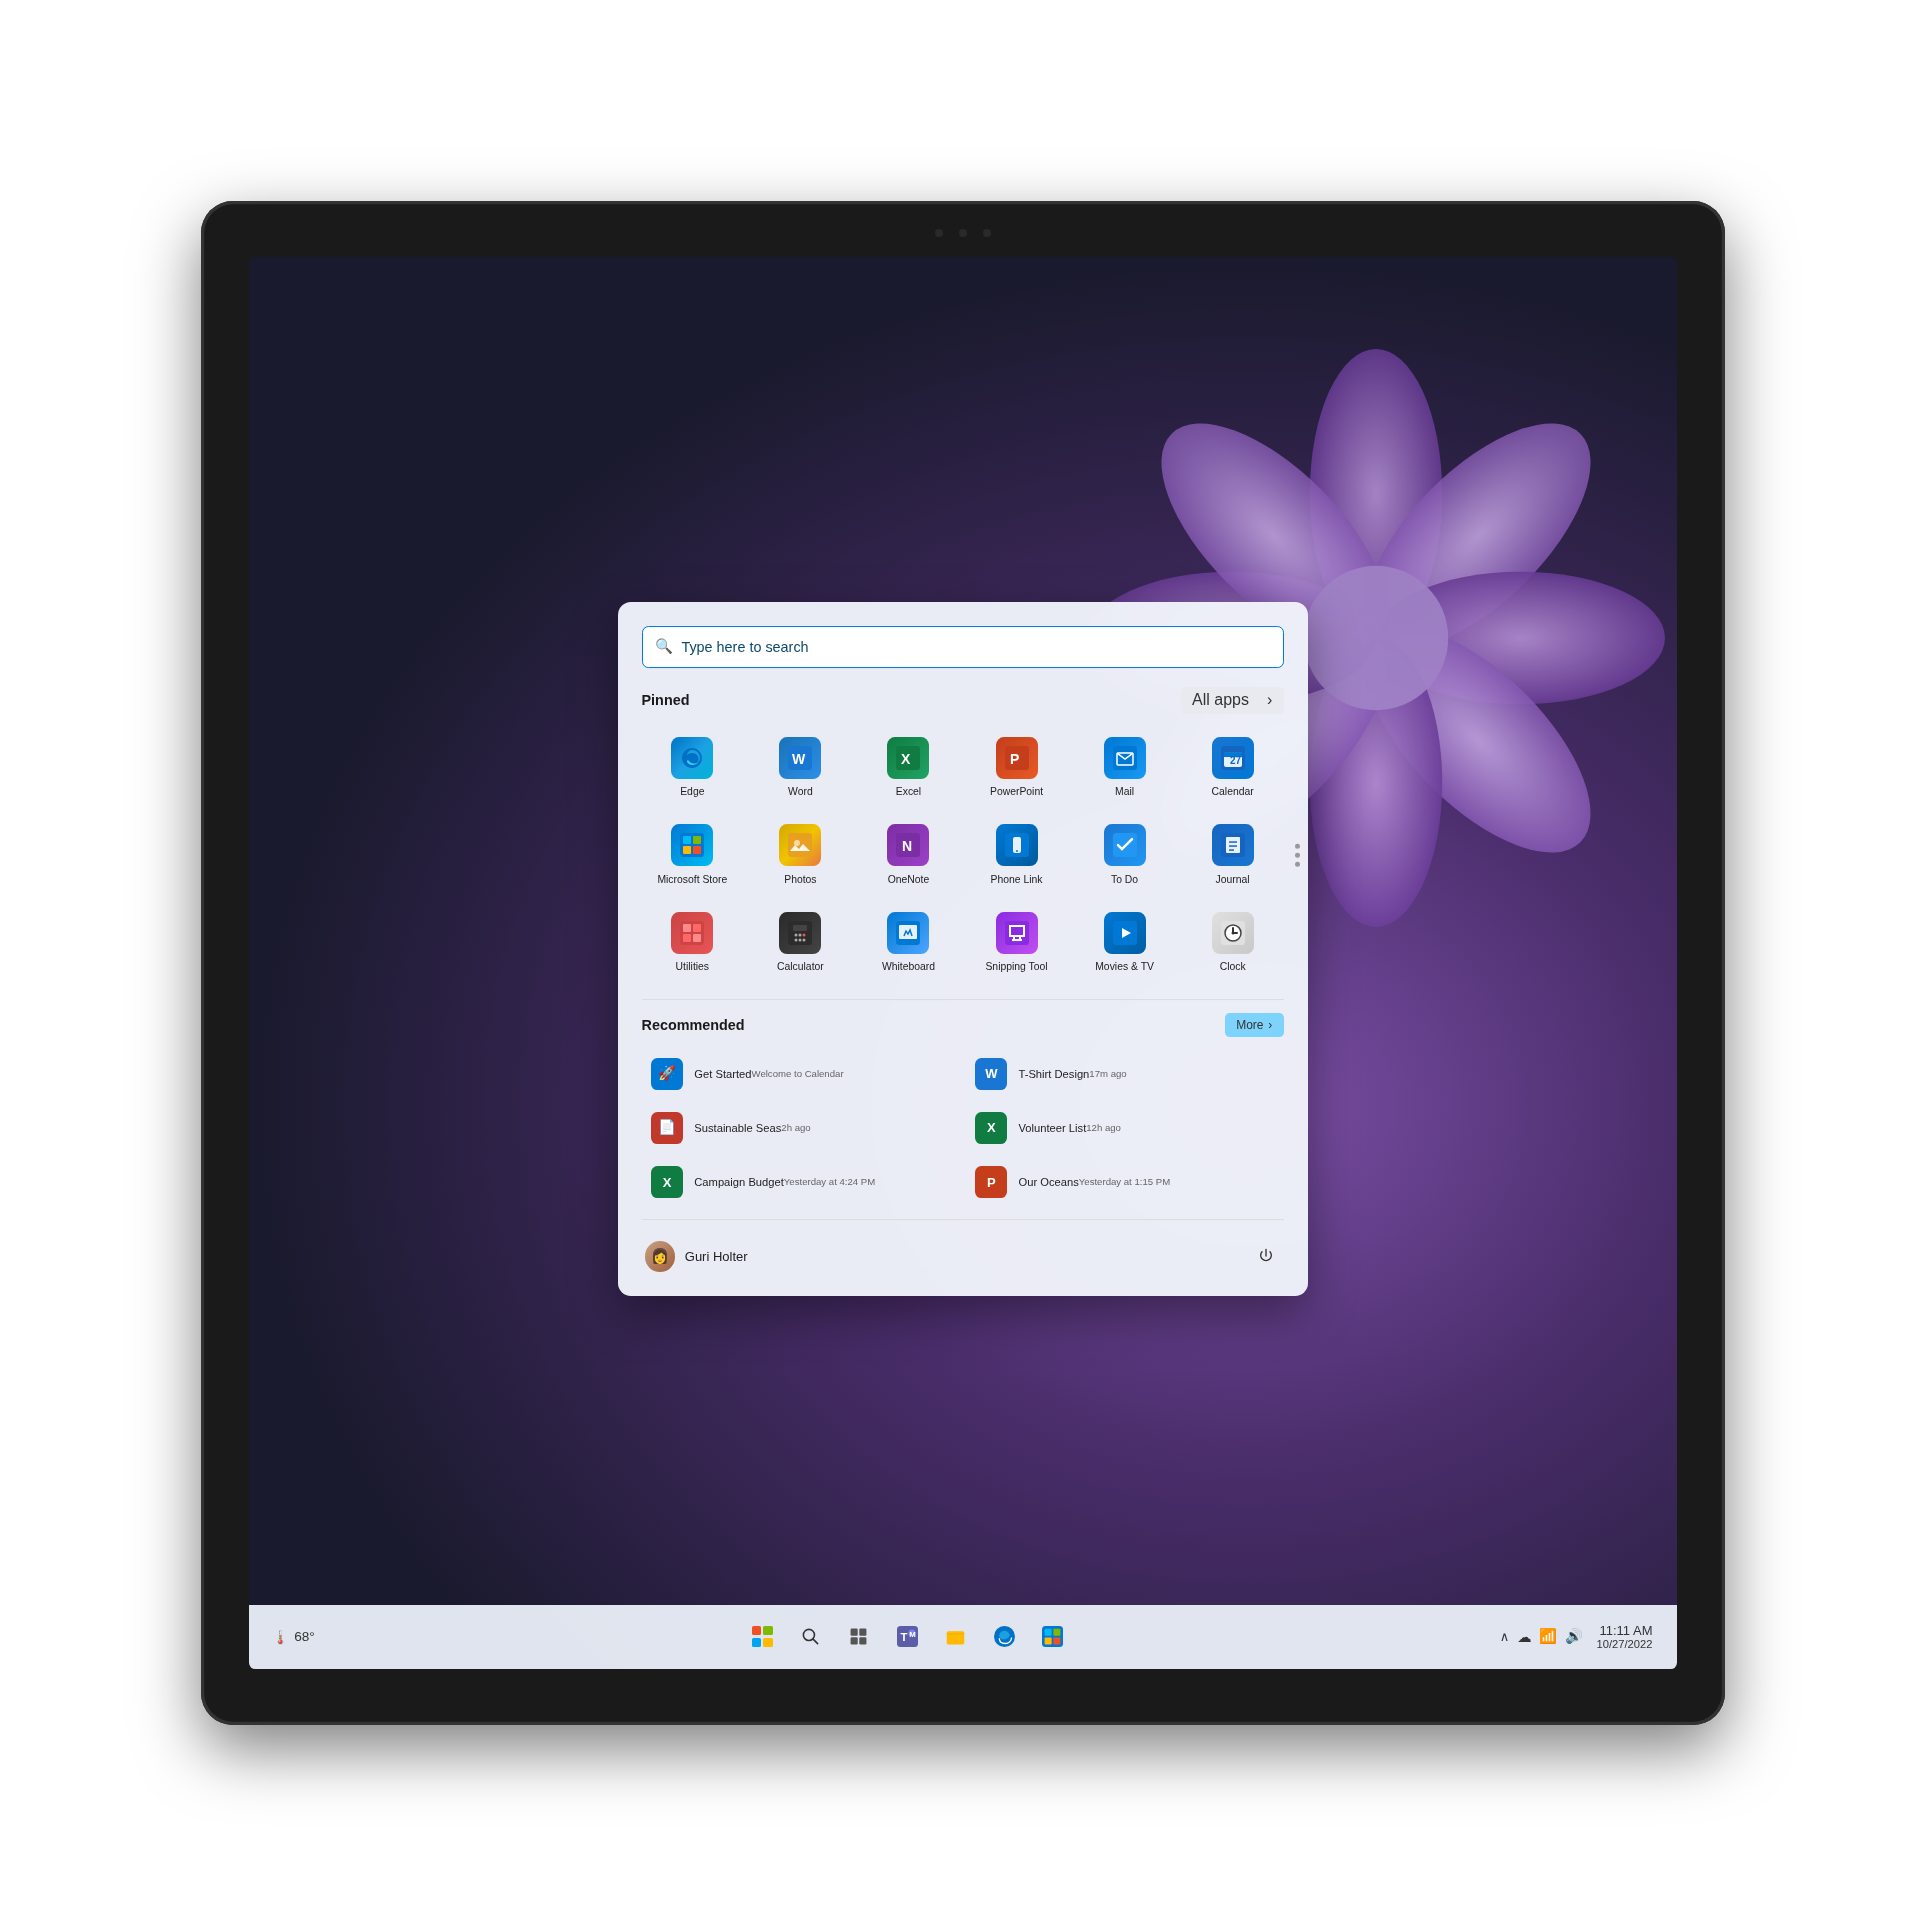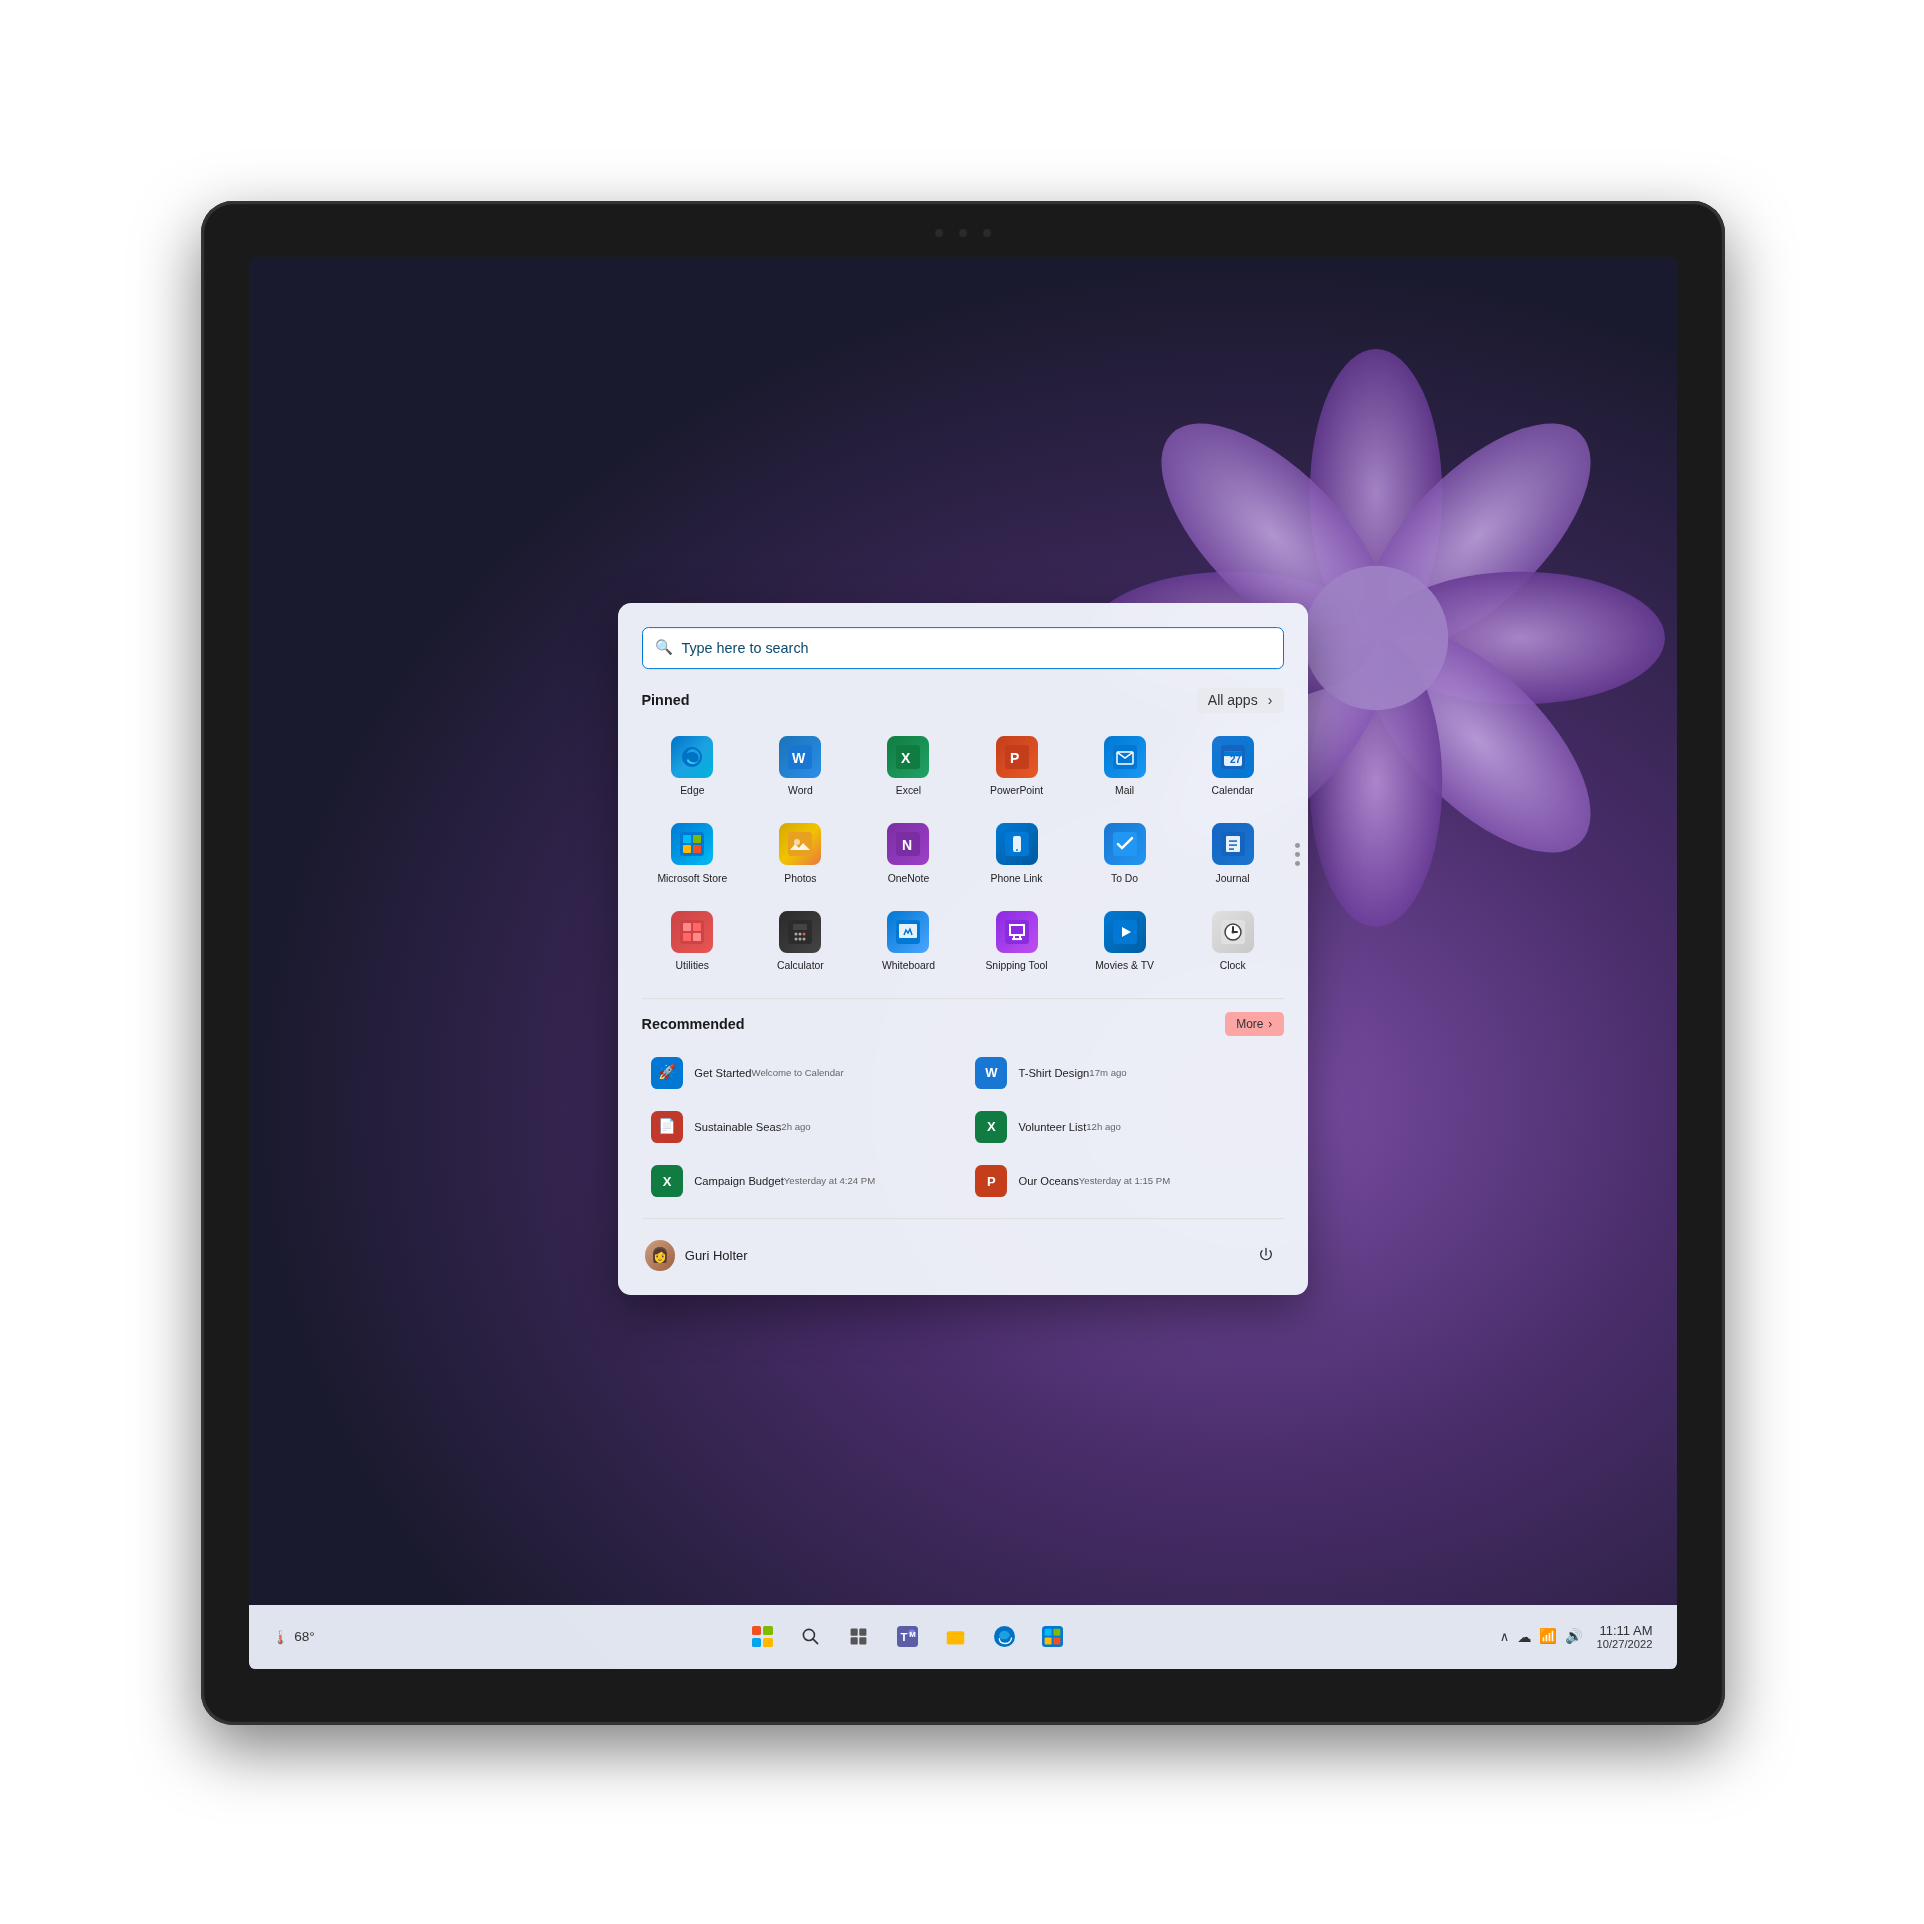--- a/index.html
+++ b/index.html
@@ -109,26 +109,26 @@
     .section-title {
       font-size: 14.4px;
       font-weight: 600;
       color: #1a1a1a;
     }
     .all-apps-btn {
       background: #e8eaf0;
       border: none;
       border-radius: 4.8px;
       padding: 4.8px 11.2px;
-      font-size: 14px;
+      font-size: 16px;
       color: #333;
       cursor: pointer;
       display: flex;
       align-items: center;
-      gap: 10px;
+      gap: 18px;
     }
 
     
     .app-grid {
       display: grid;
       grid-template-columns: repeat(6, 1fr);
       gap: 6.4px;
       margin-bottom: 16px;
     }
     .app-item {
@@ -308,21 +308,21 @@
       font-size: 11.2px;
       color: #333;
     }
     .clock-display { text-align: right; }
     .clock-time { font-size: 13px; font-weight: 500; }
     .clock-date { font-size: 11.2px; }
     .system-icons { display: flex; align-items: center; gap: 8px; }
 
     
     .more-btn {
-      background: #fca5a5;
+      background: #7dd3fc;
       border: none;
       border-radius: 4.8px;
       padding: 4.8px 11.2px;
       font-size: 12px;
       color: #333;
       cursor: pointer;
       display: flex;
       align-items: center;
       gap: 4.8px;
     }

